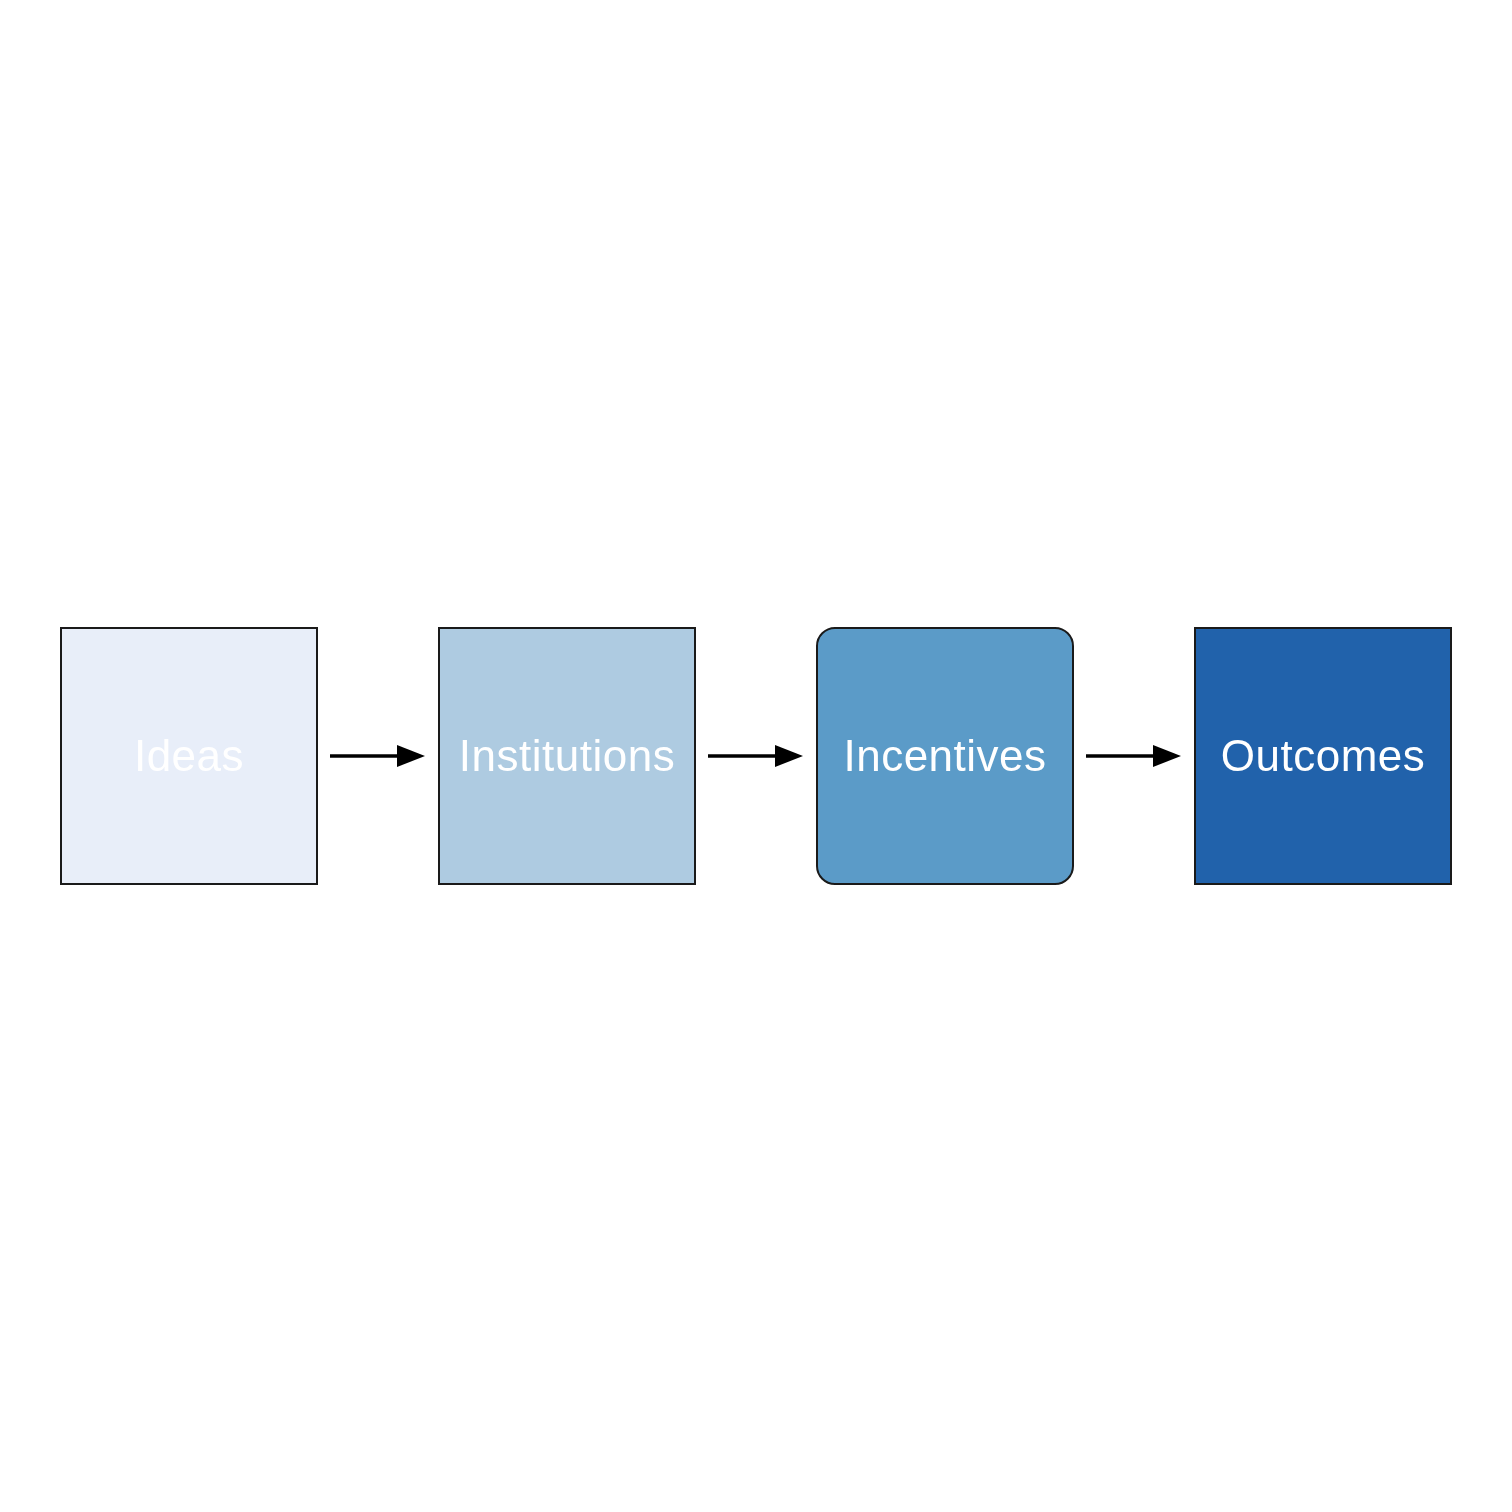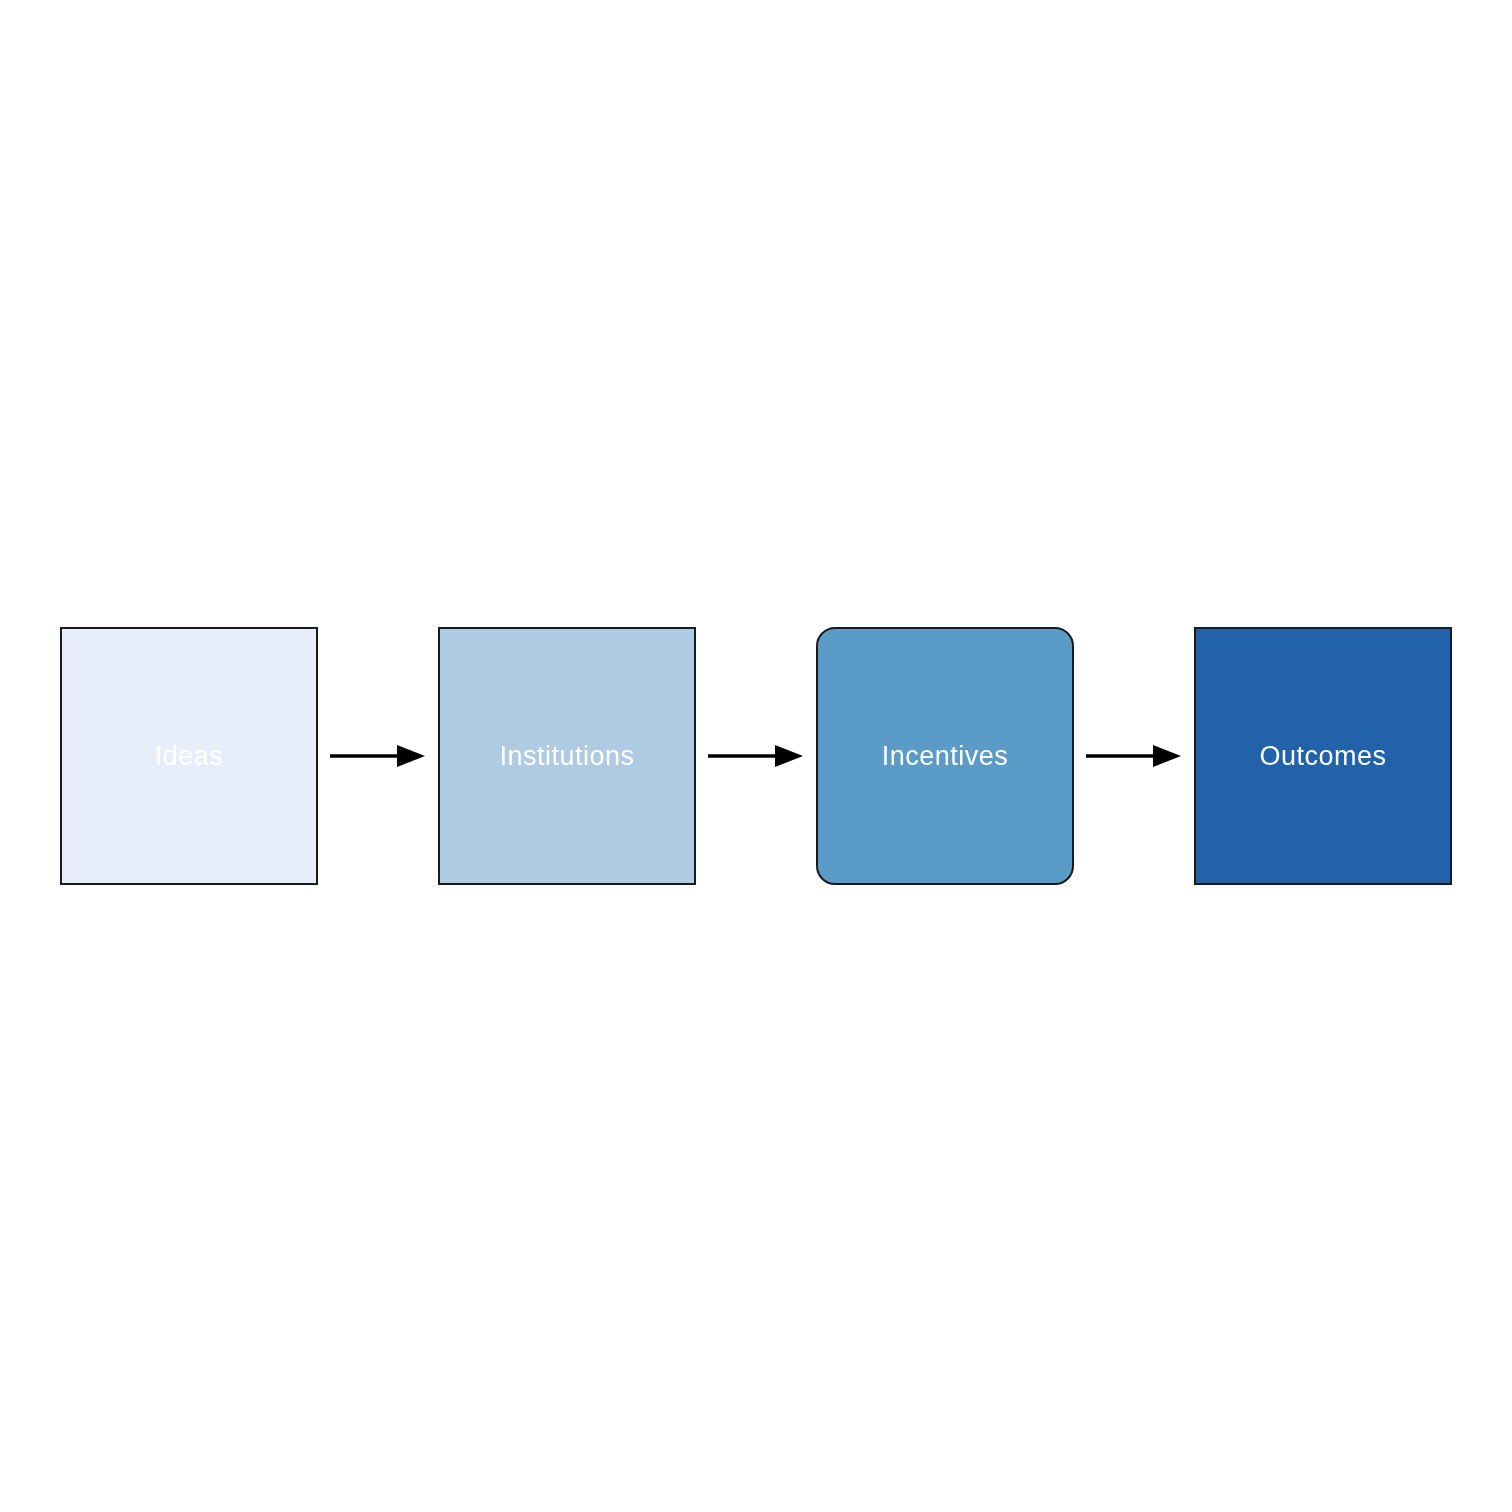--- a/index.html
+++ b/index.html
@@ -26,21 +26,21 @@
     align-items: center;
   }
   .node {
     width: 258px;
     height: 258px;
     box-sizing: border-box;
     border: 2px solid #1a1a1a;
     display: flex;
     align-items: center;
     justify-content: center;
-    font-size: 27px;
+    font-size: 44px;
     font-weight: 400;
     letter-spacing: 0.5px;
     text-align: center;
     white-space: nowrap;
   }
   .arrow-wrap {
     width: 120px;
     height: 258px;
     display: flex;
     align-items: center;

